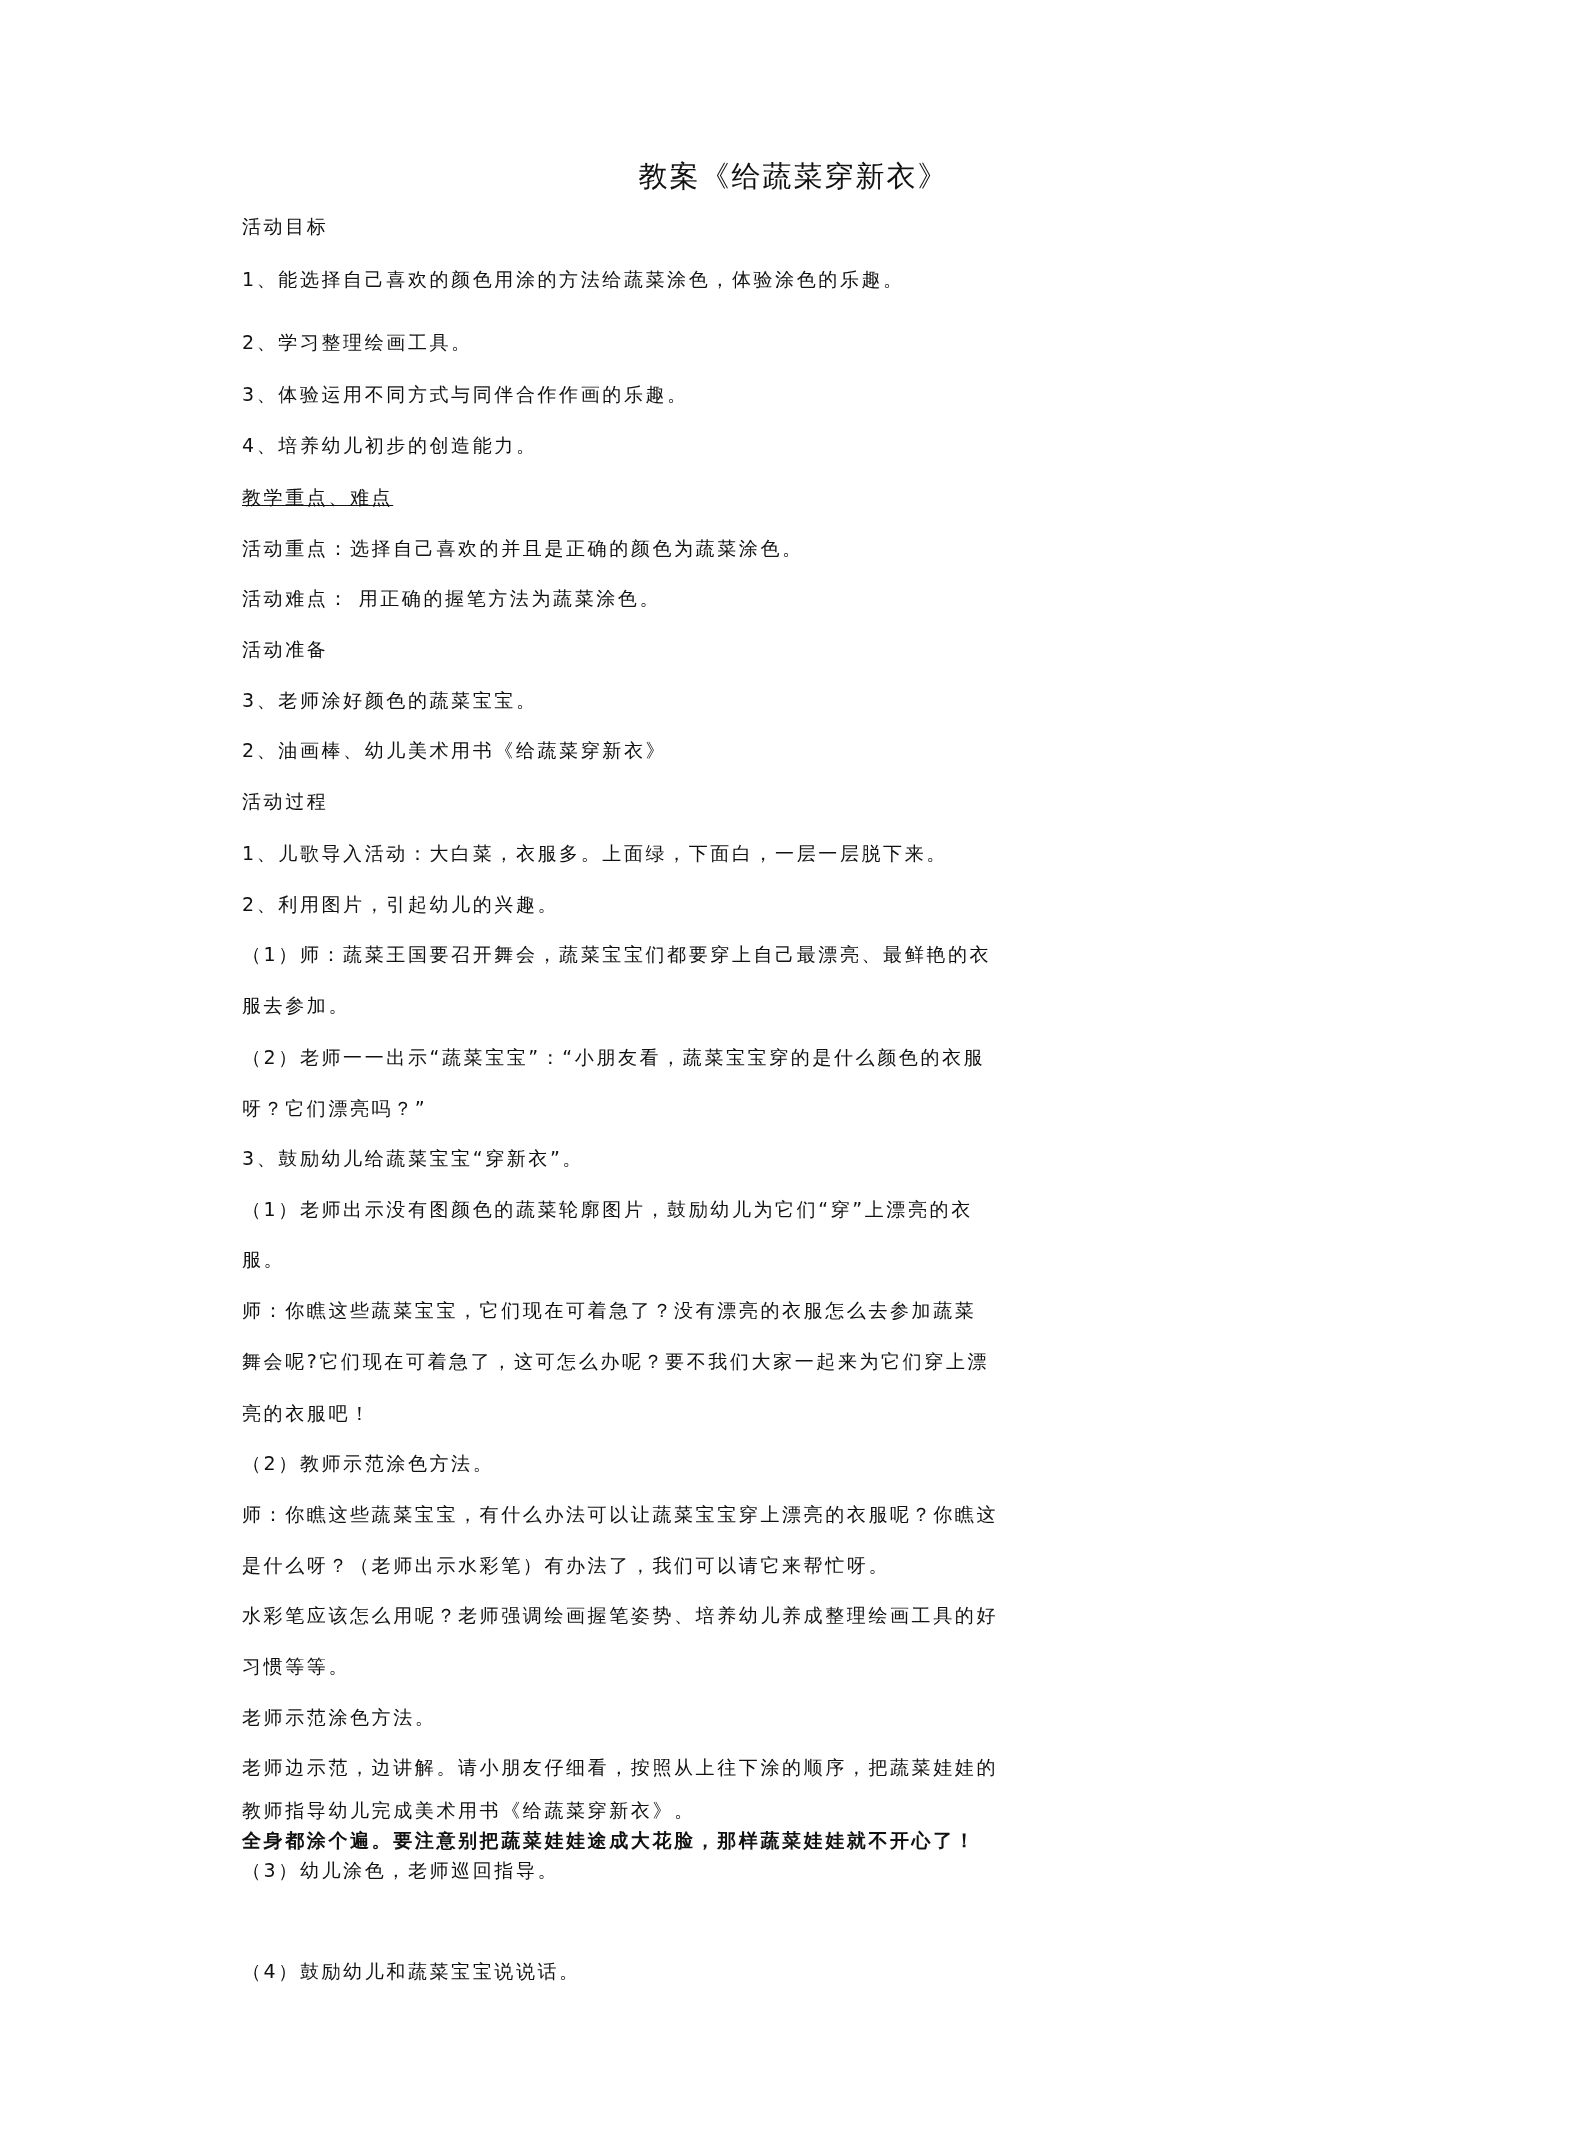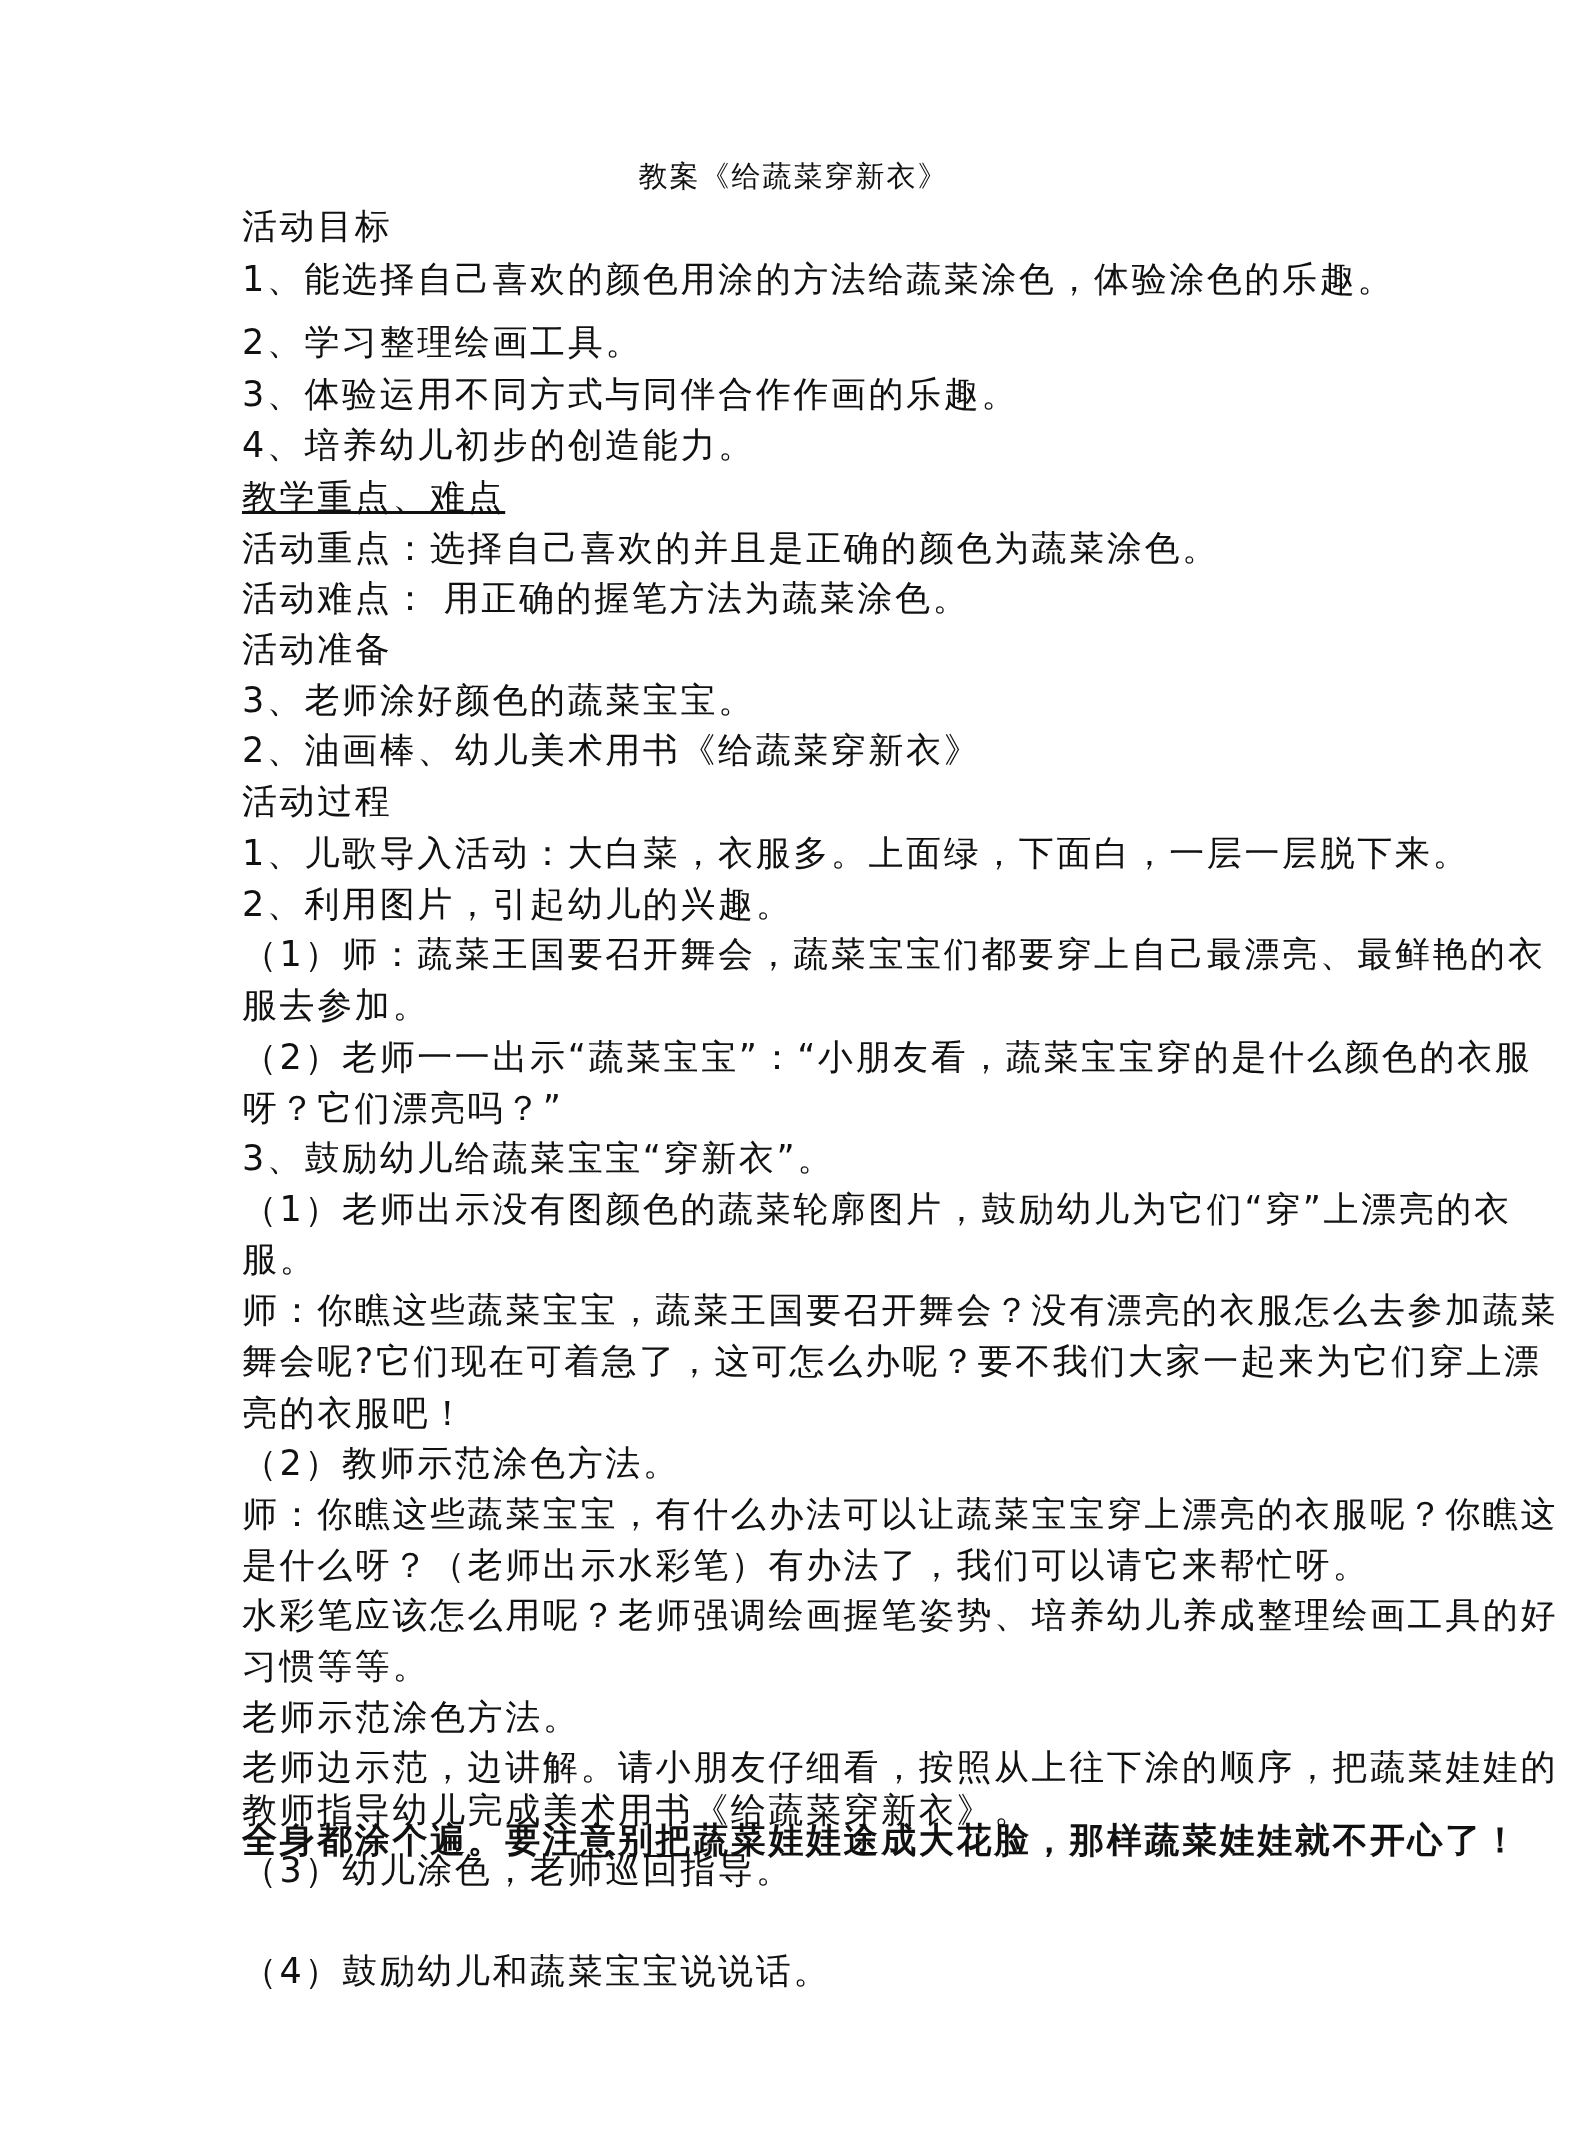--- a/index.html
+++ b/index.html
@@ -34,21 +34,21 @@
     font-size: 29px;
     letter-spacing: 2px;
     white-space: nowrap;
     padding-left: 0;
   }
   .line {
     position: absolute;
     left: 242px;
     height: 51px;
     line-height: 51px;
-    font-size: 35px;
+    font-size: 19px;
     letter-spacing: 2.6px;
     white-space: nowrap;
   }
 </style>
 </head>
 <body>
 
 <div class="page">
   <div class="title">教案《给蔬菜穿新衣》</div>
   <div id="lines">
@@ -66,21 +66,21 @@
       <div class="line" style="top: 775.5px;">活动过程</div>
       <div class="line" style="top: 827.5px;">1、儿歌导入活动：大白菜，衣服多。上面绿，下面白，一层一层脱下来。</div>
       <div class="line" style="top: 878.5px;">2、利用图片，引起幼儿的兴趣。</div>
       <div class="line" style="top: 928.5px;">（1）师：蔬菜王国要召开舞会，蔬菜宝宝们都要穿上自己最漂亮、最鲜艳的衣</div>
       <div class="line" style="top: 979.5px;">服去参加。</div>
       <div class="line" style="top: 1031.5px;">（2）老师一一出示“蔬菜宝宝”：“小朋友看，蔬菜宝宝穿的是什么颜色的衣服</div>
       <div class="line" style="top: 1082.5px;">呀？它们漂亮吗？”</div>
       <div class="line" style="top: 1132.5px;">3、鼓励幼儿给蔬菜宝宝“穿新衣”。</div>
       <div class="line" style="top: 1183.5px;">（1）老师出示没有图颜色的蔬菜轮廓图片，鼓励幼儿为它们“穿”上漂亮的衣</div>
       <div class="line" style="top: 1233.5px;">服。</div>
-      <div class="line" style="top: 1284.5px;">师：你瞧这些蔬菜宝宝，蔬菜王国要召开舞会？没有漂亮的衣服怎么去参加蔬菜</div>
+      <div class="line" style="top: 1284.5px;">师：你瞧这些蔬菜宝宝，它们现在可着急了？没有漂亮的衣服怎么去参加蔬菜</div>
       <div class="line" style="top: 1335.5px;">舞会呢?它们现在可着急了，这可怎么办呢？要不我们大家一起来为它们穿上漂</div>
       <div class="line" style="top: 1387.5px;">亮的衣服吧！</div>
       <div class="line" style="top: 1437.5px;">（2）教师示范涂色方法。</div>
       <div class="line" style="top: 1488.5px;">师：你瞧这些蔬菜宝宝，有什么办法可以让蔬菜宝宝穿上漂亮的衣服呢？你瞧这</div>
       <div class="line" style="top: 1539.5px;">是什么呀？（老师出示水彩笔）有办法了，我们可以请它来帮忙呀。</div>
       <div class="line" style="top: 1589.5px;">水彩笔应该怎么用呢？老师强调绘画握笔姿势、培养幼儿养成整理绘画工具的好</div>
       <div class="line" style="top: 1640.5px;">习惯等等。</div>
       <div class="line" style="top: 1691.5px;">老师示范涂色方法。</div>
       <div class="line" style="top: 1741.5px;">老师边示范，边讲解。请小朋友仔细看，按照从上往下涂的顺序，把蔬菜娃娃的</div>
       <div class="line" style="top: 1815px; font-weight: bold;">全身都涂个遍。要注意别把蔬菜娃娃途成大花脸，那样蔬菜娃娃就不开心了！</div>

